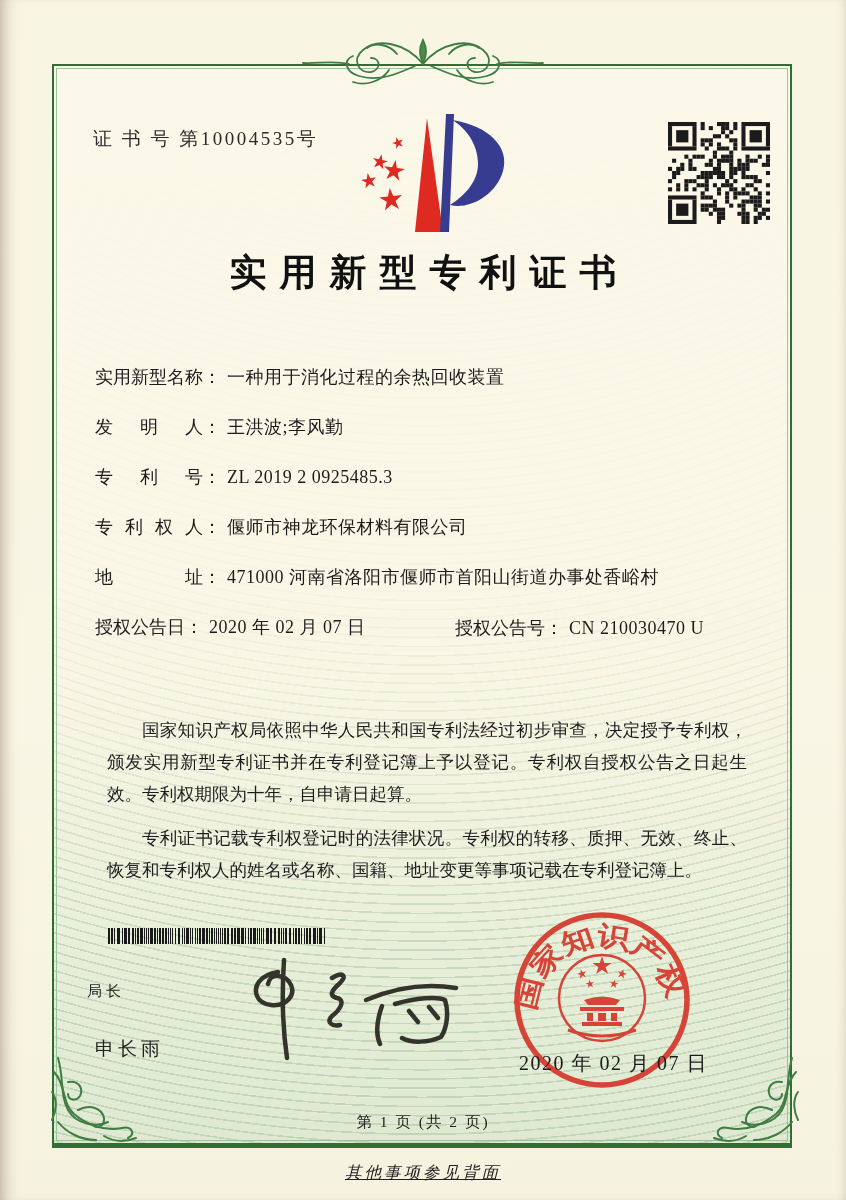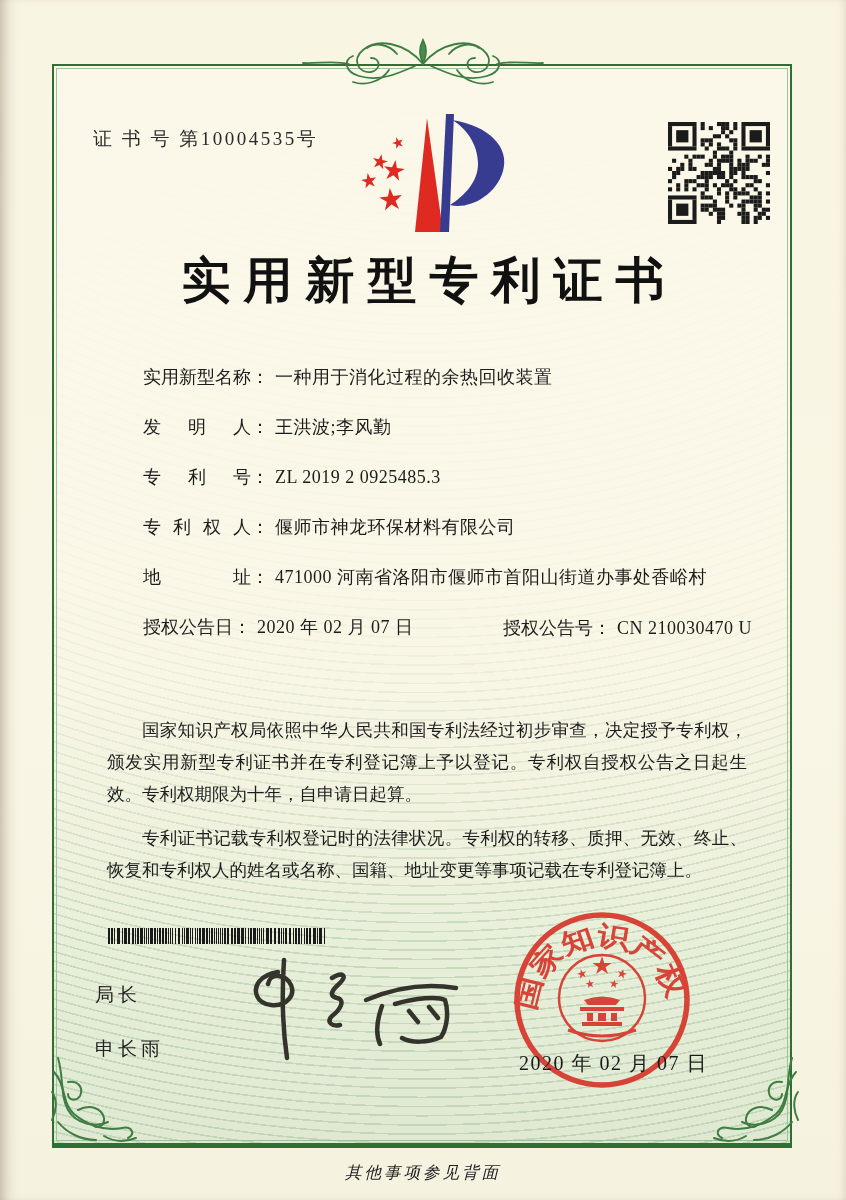--- a/index.html
+++ b/index.html
@@ -32,57 +32,56 @@
   #orn-br{left:706px;top:1052px;transform:scaleX(-1);}
   
   .cert-number{
     position:absolute;left:93px;top:126px;
     font-size:19px;color:#2a2a2a;letter-spacing:2.5px;
   }
   .logo{position:absolute;left:330px;top:110px;}
   .qr{position:absolute;left:668px;top:122px;width:102px;height:102px;}
   .title{
     position:absolute;left:0;top:248px;width:846px;text-align:center;
-    font-size:49px;font-weight:700;color:#111;letter-spacing:13px;padding-left:13px;box-sizing:border-box;
+    font-size:37px;font-weight:700;color:#111;letter-spacing:13px;padding-left:13px;box-sizing:border-box;
   }
   
   .fields{position:absolute;left:95px;top:364px;width:662px;font-size:18px;color:#1c1c1c;}
   .field-row{position:relative;margin-bottom:24px;line-height:26px;white-space:nowrap;}
   .flabel{
     display:inline-block;width:108px;text-align:justify;text-align-last:justify;
     vertical-align:top;
-    margin-left:48px;
   }
   .colon{display:inline-block;margin-right:6px;}
   .fvalue{letter-spacing:.5px;text-align:center;}
   .grant-row .grant-no{position:absolute;left:360px;top:1px;white-space:nowrap;}
   .grant-row .flabel{width:90px;}
   
   .body-text{
     position:absolute;left:95px;top:702px;width:664px;
     font-size:17.5px;color:#1d1d1d;line-height:1.83;text-align:justify;
   }
   .body-text p{margin:12px;text-indent:2em;font-family:Liberation Serif, serif;}
   
   .barcode{position:absolute;left:108px;top:928px;}
-  .director-title{position:absolute;left:95px;top:982px;font-size:19px;color:#222;letter-spacing:4px;text-align:center;}
+  .director-title{position:absolute;left:87px;top:982px;font-size:15px;color:#222;letter-spacing:4px;text-align:center;}
   .director-name{position:absolute;left:95px;top:1022px;font-size:19px;color:#222;letter-spacing:4px;margin-top:14px;}
   .signature{position:absolute;left:232px;top:948px;}
   .seal{position:absolute;left:510px;top:908px;opacity:.93;}
   .seal-date{
     position:absolute;left:519px;top:1050px;width:180px;
     font-size:20px;color:#1a1a1a;letter-spacing:1.5px;white-space:nowrap;
   }
   .page-num{
     position:absolute;left:0;top:1112px;width:846px;text-align:center;
     font-size:15.5px;color:#222;letter-spacing:2px;
   }
   .back-note{
     position:absolute;left:0;top:1162px;width:846px;text-align:center;
-    font-size:16.5px;color:#222;letter-spacing:3px;font-style:italic;
+    font-size:16.5px;color:#222;letter-spacing:3px;font-style:italic;text-decoration:underline;
   }
 </style>
 </head>
 <body>
 
 <div class="page">
 
   <div class="frame"></div>
 
   <svg id="orn-top" class="ornament" width="260" height="64" viewBox="0 0 260 64">
@@ -497,15 +496,16 @@
       <rect x="77" y="105" width="6" height="8"></rect>
       <rect x="88" y="105" width="8" height="8"></rect>
       <rect x="101" y="105" width="6" height="8"></rect>
       <rect x="72" y="114" width="40" height="4"></rect>
     </g>
     <circle cx="92" cy="90" r="43" fill="none" stroke="#d6382c" stroke-width="2.5"></circle>
     <path d="M58,122 Q92,134 126,122" fill="none" stroke="#d6382c" stroke-width="3"></path>
   </svg>
   <div class="seal-date">2020 年 02 月 07 日</div>
 
+  <div class="page-num">第 1 页 (共 2 页)</div>
   <div class="back-note">其他事项参见背面</div>
 
 </div>
 
 </body></html>

